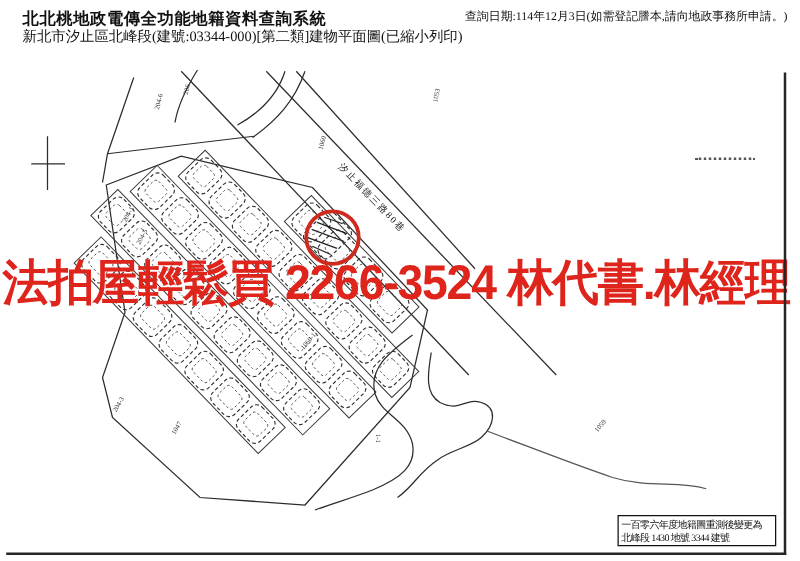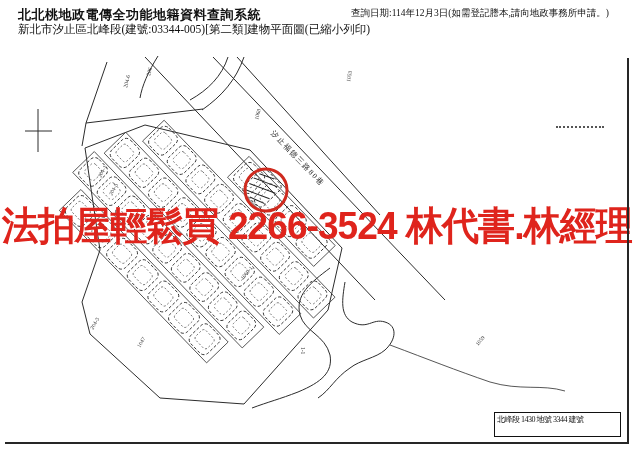--- a/index.html
+++ b/index.html
@@ -1,21 +1,21 @@
 <!DOCTYPE html>
 <html><head>
 <meta charset="utf-8">
 <style>
   html,body{margin:0;padding:0;background:#e8e8e8;}
   #page{position:relative;width:640px;height:449px;background:#ffffff;overflow:hidden;
         font-family:"Liberation Serif", serif;color:#111;}
   
   #sys-title{position:absolute;left:18px;top:6px;font-size:13px;font-weight:bold;letter-spacing:.5px;}
   #doc-title{position:absolute;left:18px;top:22px;font-size:11.5px;}
-  #query-date{position:absolute;left:351px;top:7px;font-size:9.5px;}
+  #query-date{position:absolute;left:372px;top:7px;font-size:9.5px;}
   
   #map-svg{position:absolute;left:0;top:0;}
   .mapline{stroke:#2c2c2c;stroke-width:1;fill:none;}
   .strip{stroke:#3a3a3a;stroke-width:.8;fill:none;}
   .unit{stroke:#2e2e2e;stroke-width:.9;fill:none;stroke-dasharray:3 2;}
   .unit-in{stroke:#4a4a4a;stroke-width:.7;fill:none;stroke-dasharray:2 2;}
   .plabel{font-family:"Liberation Serif",serif;font-size:5.5px;fill:#333;}
   .street{font-family:"Liberation Serif",serif;font-size:7.5px;fill:#222;letter-spacing:1.5px;}
   
   .subject-circle{stroke:#cf2a1e;stroke-width:3;fill:none;}
@@ -36,21 +36,21 @@
   
   #border-right{position:absolute;left:627px;top:58px;width:2px;height:386px;background:#262626;}
   #border-bottom{position:absolute;left:5px;top:442px;width:624px;height:2px;background:#262626;}
 </style>
 </head>
 <body>
 
 <div id="page">
 
   <div id="sys-title">北北桃地政電傳全功能地籍資料查詢系統</div>
-  <div id="doc-title">新北市汐止區北峰段(建號:03344-005)[第二類]建物平面圖(已縮小列印)</div>
+  <div id="doc-title">新北市汐止區北峰段(建號:03344-000)[第二類]建物平面圖(已縮小列印)</div>
   <div id="query-date">查詢日期:114年12月3日(如需登記謄本,請向地政事務所申請。)</div>
 
   <svg id="map-svg" width="640" height="449" viewBox="0 0 640 449">
 
     <g>
       <line class="mapline" x1="25" y1="131" x2="52" y2="131"></line>
       <line class="mapline" x1="38" y1="109" x2="38" y2="152"></line>
     </g>
 
     <g>
@@ -183,18 +183,19 @@
       <line class="hatch" x1="-2" y1="15" x2="13" y2="9"></line>
     </g>
     <circle class="subject-circle" cx="266" cy="190" r="21"></circle>
   </svg>
 
   <div id="watermark" style="color: rgb(223, 36, 28);">法拍屋輕鬆買  2266-3524  林代書.林經理</div>
 
   <div id="stamp-underline"></div>
 
   <div id="note-box">
+    <div>一百零六年度地籍圖重測後變更為</div>
     <div>北峰段 1430 地號 3344 建號</div>
   </div>
 
   <div id="border-right"></div>
   <div id="border-bottom"></div>
 </div>
 
 </body></html>

